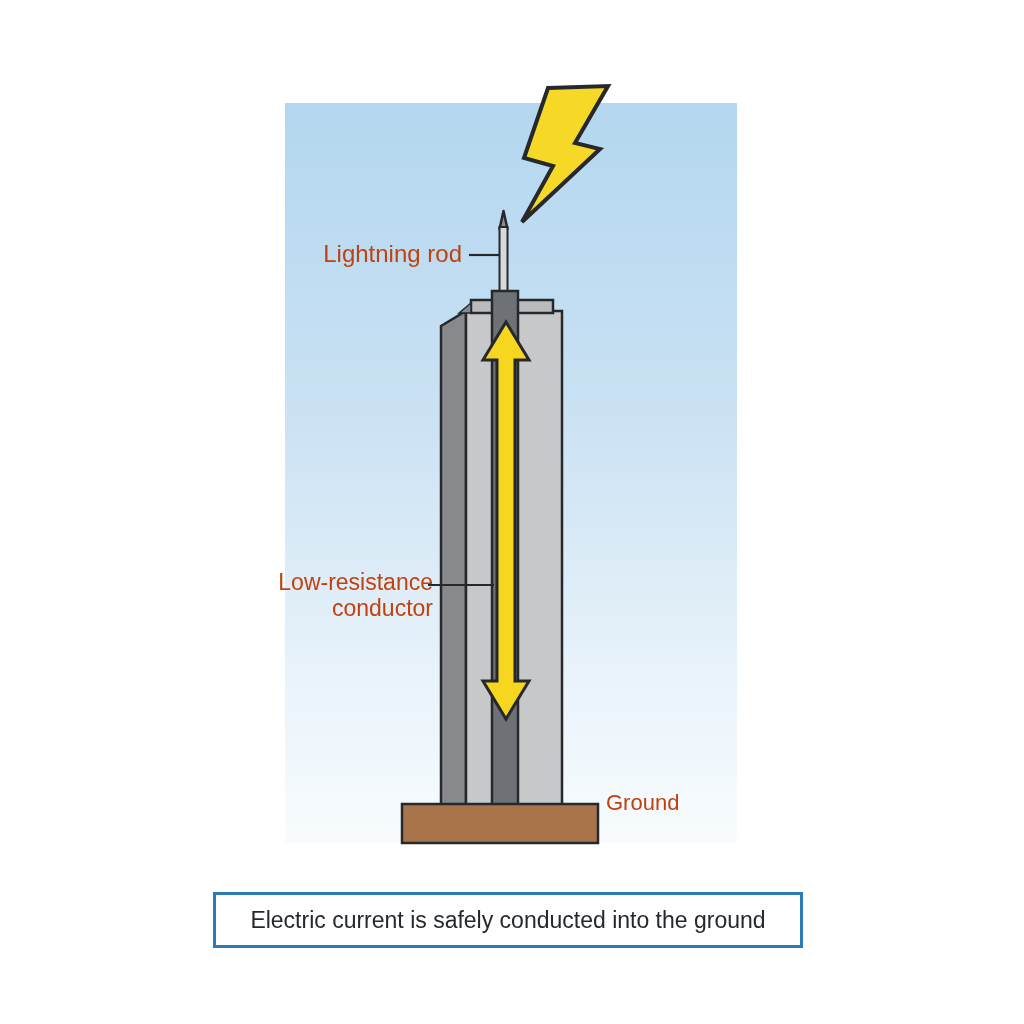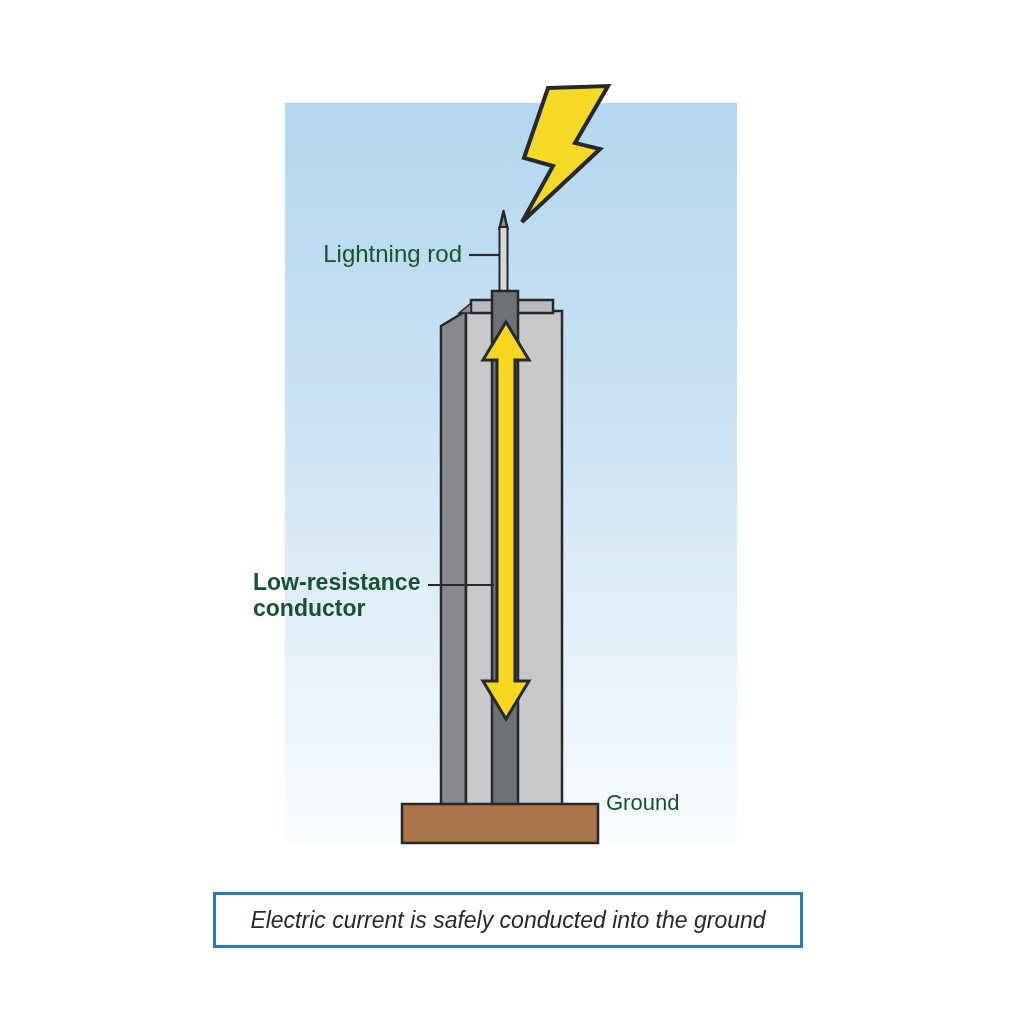--- a/index.html
+++ b/index.html
@@ -17,51 +17,50 @@
     width: 452px; height: 740px;
     background: linear-gradient(180deg, #b3d7ef 0%, #c9e1f3 40%, #e9f3fa 78%, #f8fcfe 100%);
   }
   svg.draw {
     position: absolute;
     left: 0; top: 0;
     width: 1024px; height: 1024px;
   }
   .lbl {
     position: absolute;
-    color: #14532d;
+    color: #c2410c;
     line-height: 1.12;
   }
   .lbl-lightning-rod {
     left: 262px; top: 241px; width: 200px;
     font-size: 24px; text-align: right;
   }
   .lbl-conductor {
     left: 253px; top: 570px; width: 180px;
-    font-size: 23px; text-align: left; font-weight: bold;
+    font-size: 23px; text-align: right;
   }
   .lbl-ground {
     left: 606px; top: 791px; width: 120px;
     font-size: 22px; text-align: left;
   }
   .caption-box {
     position: absolute;
     left: 213px; top: 892px;
     width: 590px; height: 56px;
     box-sizing: border-box;
     border: 3px solid #2b7bb9;
     background: #ffffff;
     display: flex;
     align-items: center;
     justify-content: center;
   }
   .caption-text {
     font-size: 23px;
     color: #24292e;
     white-space: nowrap;
-    font-style: italic;
   }
 </style>
 </head>
 <body>
 
 <div class="scene">
 
   <div class="sky"></div>
 
   <svg class="draw" viewBox="0 0 1024 1024">

